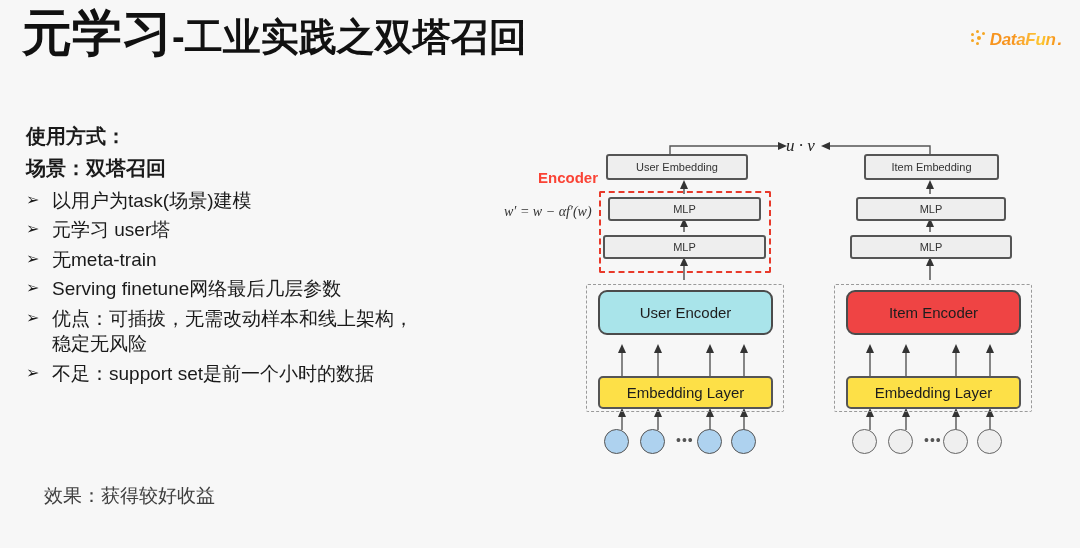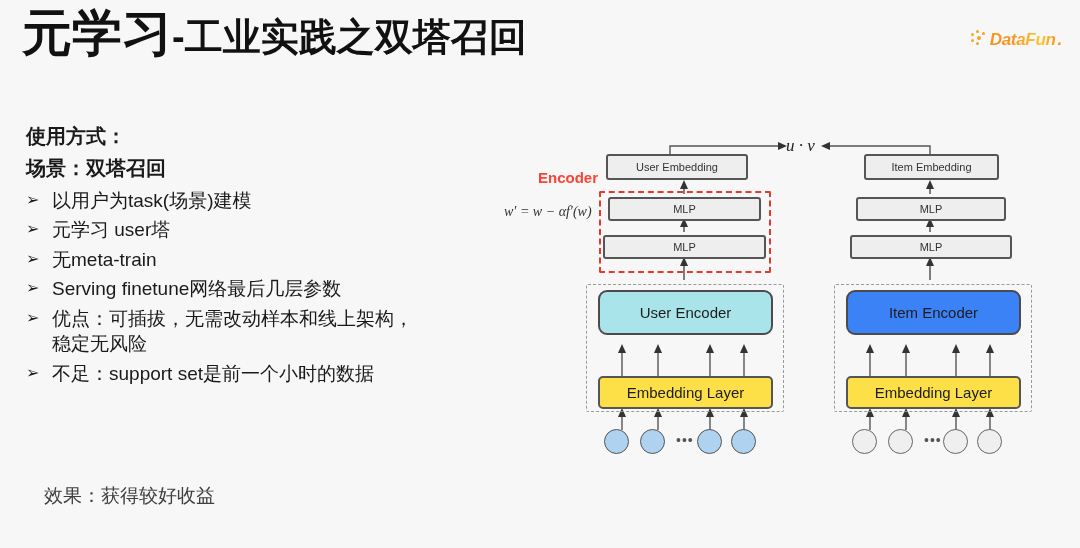--- a/index.html
+++ b/index.html
@@ -84,21 +84,21 @@
     border:2px solid #555;
     border-radius:3px;
     display:flex;align-items:center;justify-content:center;
     color:#333;
     box-sizing:border-box;
   }
   .node.small{font-size:11px;}
   .node.enc{font-size:15px;border-radius:9px;color:#1d1d1d;}
   .node.emb{font-size:15px;background:#fde047;border-radius:5px;color:#1d1d1d;}
   .node.user-enc{background:#a9e4ea;border-color:#4b4b4b;}
-  .node.item-enc{background:#3b82f6;border-color:#4b4b4b;}
+  .node.item-enc{background:#ef4444;border-color:#4b4b4b;}
   .dashbox{
     position:absolute;border:1.5px dashed #9a9a9a;box-sizing:border-box;border-radius:2px;
   }
   .redbox{
     position:absolute;border:2px dashed #e8392a;box-sizing:border-box;border-radius:2px;
   }
   .serving{
     position:absolute;color:#fa4335;font-size:15px;font-weight:700;
   }
   .formula{

